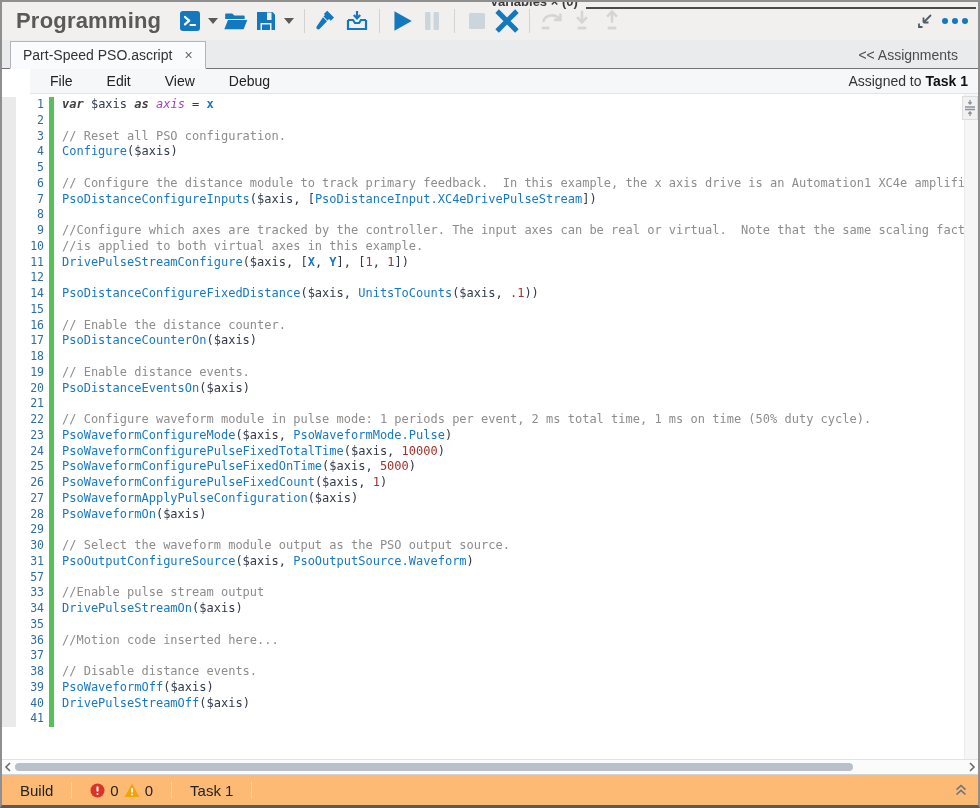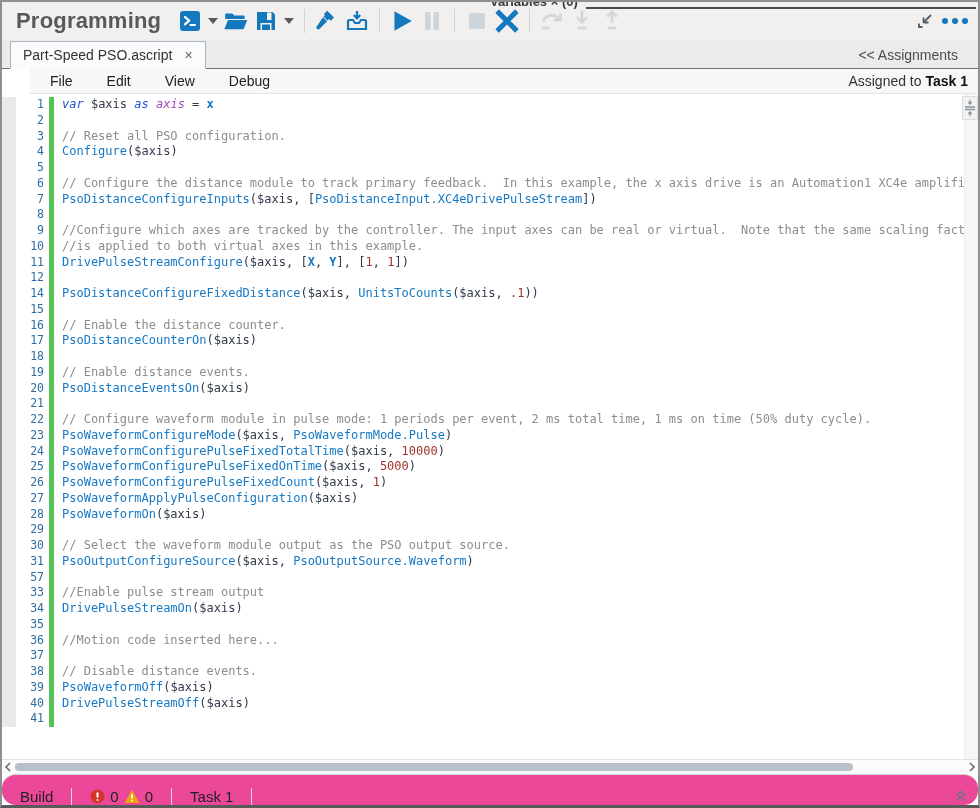--- a/index.html
+++ b/index.html
@@ -40,38 +40,38 @@
   .assigned b{color:#111;}
 
   
   .editor{flex:1;background:#fff;position:relative;overflow:hidden;font-family:"DejaVu Sans Mono",monospace;}
   .lines{position:absolute;left:0;top:3px;right:14px;}
   .code-row{display:flex;height:15.75px;line-height:15.75px;font-size:12px;white-space:pre;}
   .ln-margin{width:14px;background:#eaeaea;flex:0 0 auto;}
   .ln{width:28px;flex:0 0 auto;text-align:right;padding-right:5px;color:#2d6da3;font-size:11.5px;}
   .chg{width:5px;flex:0 0 auto;background:#54c254;}
   .code{padding-left:8px;}
-  .tok-kw{color:#1d4ed8;font-style:italic;}
+  .tok-kw{color:#404040;font-style:italic;font-weight:bold;}
   .tok-ty{color:#a244c0;font-style:italic;}
   .tok-fn{color:#1779c4;}
   .tok-ax{color:#1779c4;font-weight:bold;}
   .tok-nu{color:#a0342c;}
   .tok-cm{color:#8d8d8d;}
   .tok-pl{color:#31394a;}
   .vscroll-track{position:absolute;top:0;right:0;bottom:0;width:13px;background:#f6f6f6;border-left:1px solid #ececec;}
   .split-handle{position:absolute;top:2px;right:0px;width:14px;height:22px;background:#f1f1f1;border:1px solid #dcdcdc;display:flex;align-items:center;justify-content:center;cursor:row-resize;z-index:3;}
 
   
   .hscroll{height:14px;background:#fbfbfb;border-top:1px solid #e3e3e3;position:relative;flex:0 0 auto;}
   .hthumb{position:absolute;left:13px;top:3px;width:838px;height:8px;border-radius:4px;background:#b9c0c9;cursor:grab;}
   .harrow{position:absolute;top:0;width:12px;height:14px;display:flex;align-items:center;justify-content:center;cursor:pointer;}
   .harrow.left{left:0;} .harrow.right{right:0;}
 
   
-  .statusbar{height:30px;background:#ec4899;border-top:1px solid #d2d2d2;display:flex;align-items:flex-end;font-size:15px;color:#222;flex:0 0 auto;border-radius:14px;}
+  .statusbar{height:30px;background:#fdba74;border-top:1px solid #d2d2d2;display:flex;align-items:center;font-size:15px;color:#222;flex:0 0 auto;}
   .sb-cell{display:flex;align-items:center;justify-content:center;padding:0 18px;border-right:1px solid #dcdcdc;cursor:pointer;}
   .sb-icons{display:flex;align-items:center;gap:5px;}
   .sb-count{font-size:15px;color:#222;}
   .sb-spacer{flex:1;}
   .sb-expand{display:flex;align-items:center;justify-content:center;width:34px;cursor:pointer;}
 </style>
 </head>
 <body>
 
 <div class="window">

